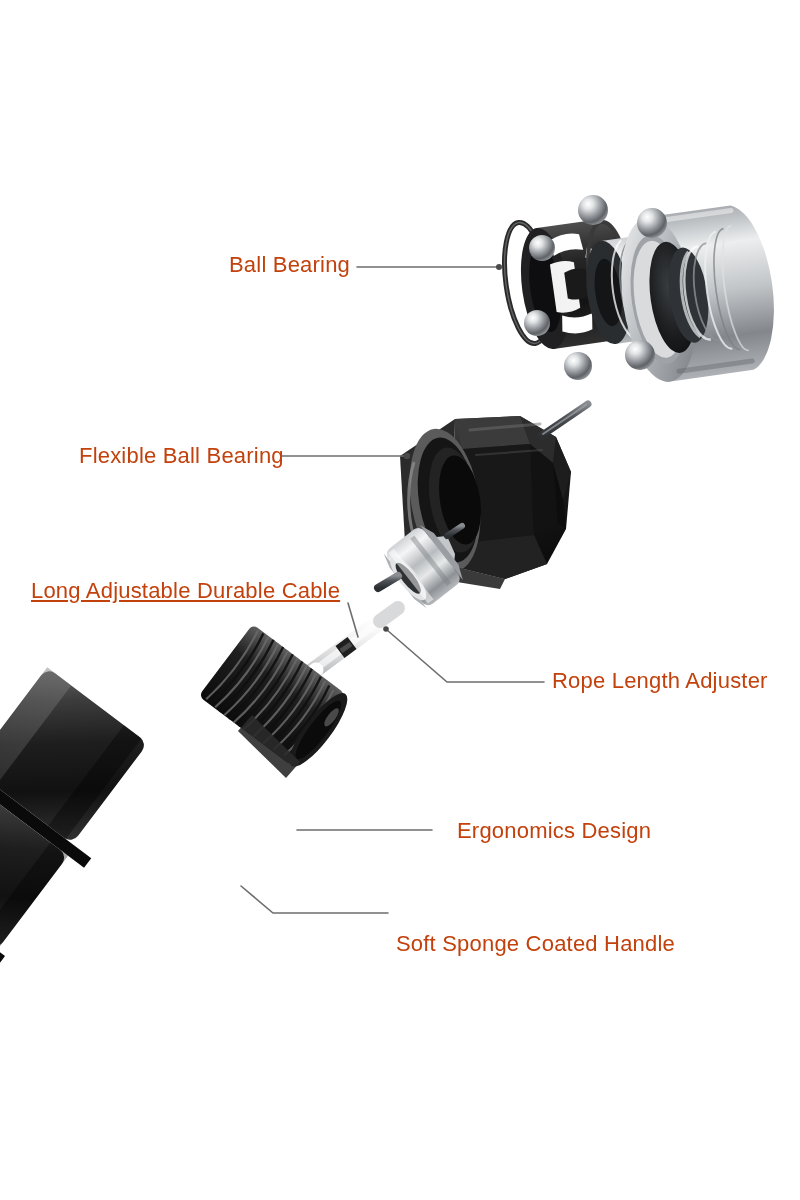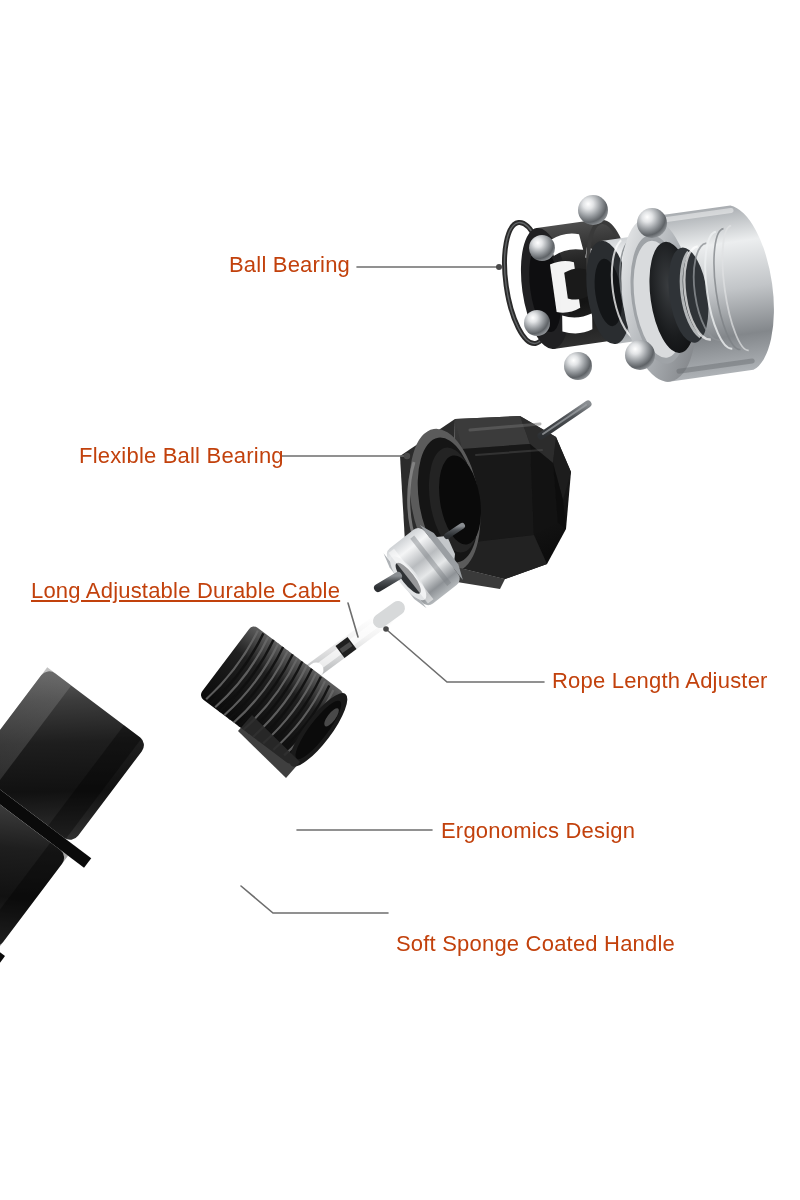--- a/index.html
+++ b/index.html
@@ -30,21 +30,21 @@
     font-family: "Liberation Sans", sans-serif;
     font-weight: 300;
     letter-spacing: 0.2px;
     white-space: nowrap;
     color: #c2410c;
   }
   #lbl-ball-bearing      { left: 229px; top: 252px; font-size: 22px; }
   #lbl-flex-ball-bearing { left: 79px;  top: 443px; font-size: 22px; }
   #lbl-cable             { left: 31px;  top: 578px; font-size: 22px; text-decoration: underline; }
   #lbl-rope-adjuster     { left: 552px; top: 668px; font-size: 22px; }
-  #lbl-ergonomics        { left: 441px; top: 818px; font-size: 22px; }
+  #lbl-ergonomics        { left: 457px; top: 818px; font-size: 22px; }
   #lbl-sponge-handle     { left: 396px; top: 899px; font-size: 22px; margin-top: 32px; }
 </style>
 </head>
 <body>
 
 <div id="stage">
 
   <svg id="art" viewBox="0 0 800 1200" xmlns="http://www.w3.org/2000/svg">
     <defs>
 

